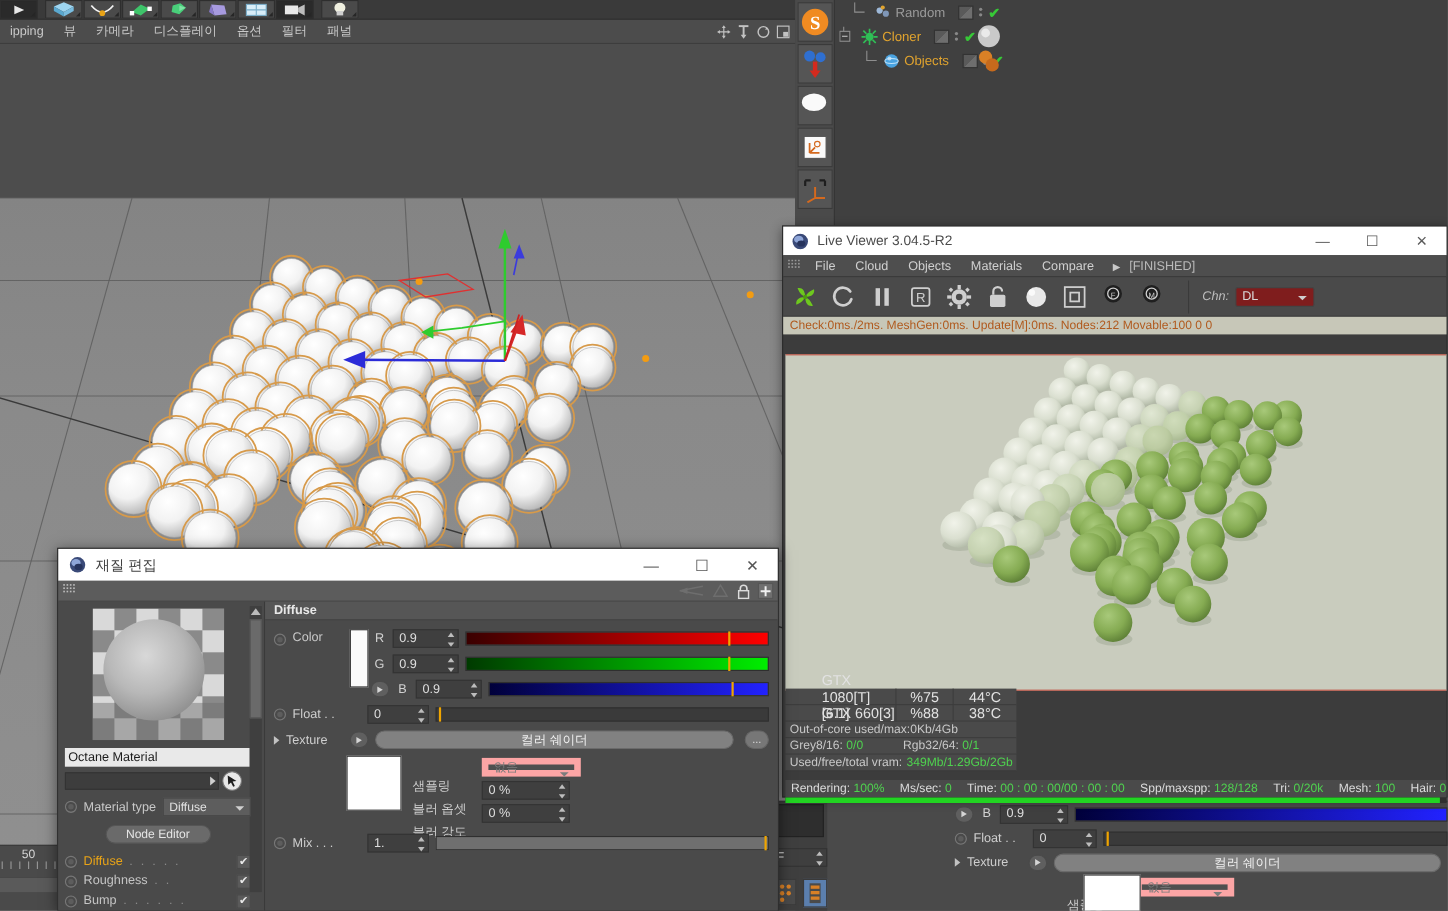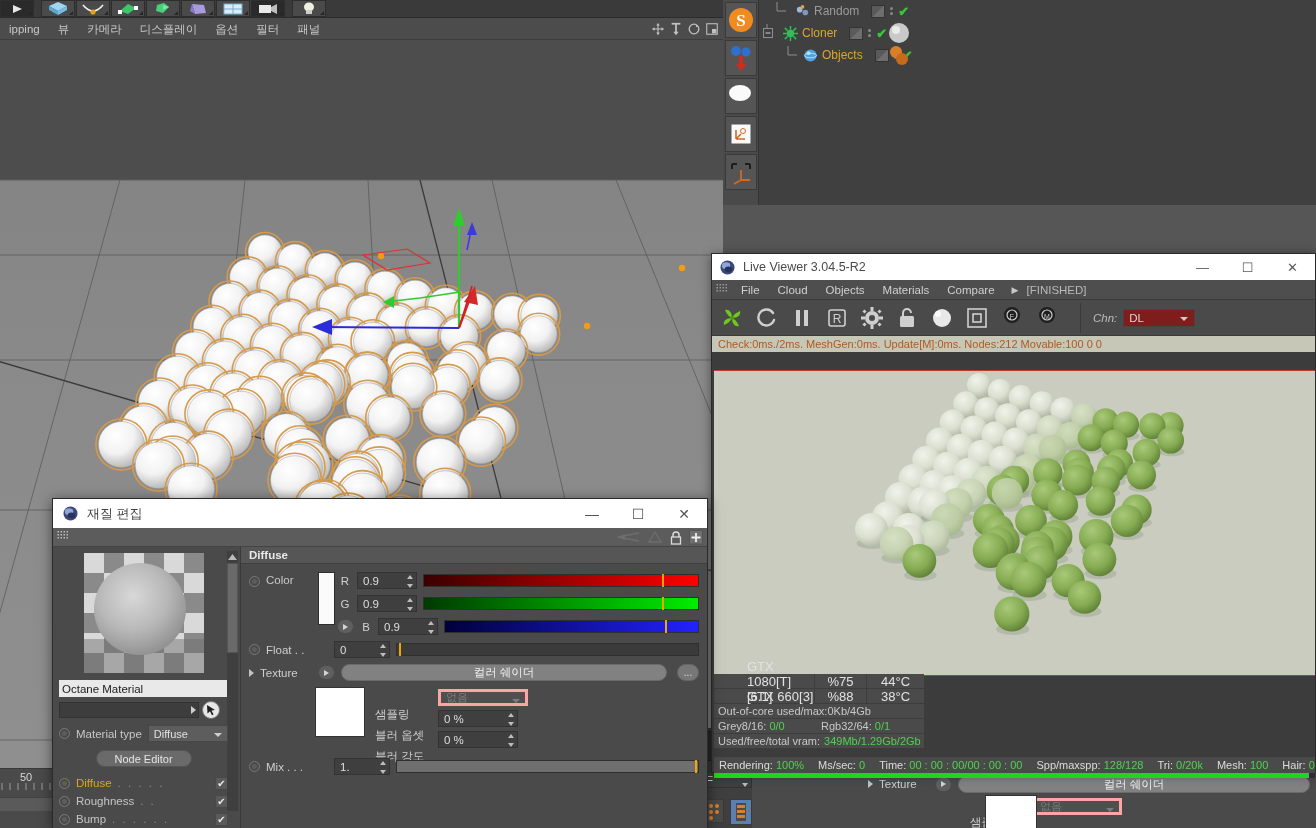--- a/index.html
+++ b/index.html
@@ -75,21 +75,20 @@
   .om-tag-sq { width: 14px; height: 13px; background: linear-gradient(135deg,#5a5a5a 49%, #6e6e6e 50%); border:1px solid #333; }
   .om-dots { display:flex; flex-direction: column; gap:2px; }
   .om-dot { width: 3px; height: 3px; border-radius:50%; background:#888; }
   .om-check { color: #37c837; font-size: 13px; font-weight: bold; }
 
   
   .lv-win {
     position: absolute; left: 711px; top: 205px; width: 605px; height: 520px;
     background: #3c3c3c; border: 1px solid #2a2a2a;
     box-shadow: 0 2px 10px rgba(0,0,0,.45);
-    margin-top: 48px;
   }
   .lv-title {
     height: 26px; background: #ffffff; display:flex; align-items:center;
     padding-left: 8px; color: #4b4b4b; font-size: 12.5px;
   }
   .lv-title .lv-logo { width: 15px; height: 15px; margin-right: 8px; }
   .lv-wbtns { margin-left: auto; display: flex; height: 26px; }
   .lv-wbtn { width: 45px; height: 26px; display:flex; align-items:center; justify-content:center;
              color: #5a5a5a; font-size: 13px; }
   .lv-menubar {
@@ -237,21 +236,21 @@
                border-left: 5px solid #c2c2c2; }
   .shader-bar {
     flex: 1; height: 17px; background: #818181; border-radius: 9px; border: 1px solid #6a6a6a;
     display:flex; align-items:center; justify-content:center; font-size: 11.5px; color: #f0f0f0;
   }
   .dots-btn { width: 22px; height: 17px; border-radius: 9px; background: #777; border:1px solid #666;
               display:flex; align-items:center; justify-content:center; font-size: 10px; color:#ddd; margin-right: 8px; }
   .tex-thumb { width: 50px; height: 50px; background: #fff; border: 1px solid #333; }
   .subrow { display:flex; align-items:center; height: 21px; gap: 7px; }
   .sublabel { width: 56px; font-size: 11.5px; color: #cfcfcf; text-align:left;margin-top:33px; }
-  .disabled-combo { width: 90px; height: 17px; background: #4f4f4f; border: 3px solid #fca5a5;
+  .disabled-combo { width: 90px; height: 17px; background: #4f4f4f; border: 6px solid #fca5a5;
                     display:flex; align-items:center; padding-left: 5px; font-size: 11px;
                     color: #7c7c7c; position: relative; }
   .disabled-combo .caret { position:absolute; right:5px; top:7px; border-left:4px solid transparent;
                            border-right:4px solid transparent; border-top:4px solid #7c7c7c; }
   .pctfield { width: 80px; height: 17px; background: #3f3f3f; border: 1px solid #333;
               display:flex; align-items:center; padding-left: 5px; font-size: 11.5px;
               color: #dedede; position: relative; }
 
   
   .timeline-sliver {

